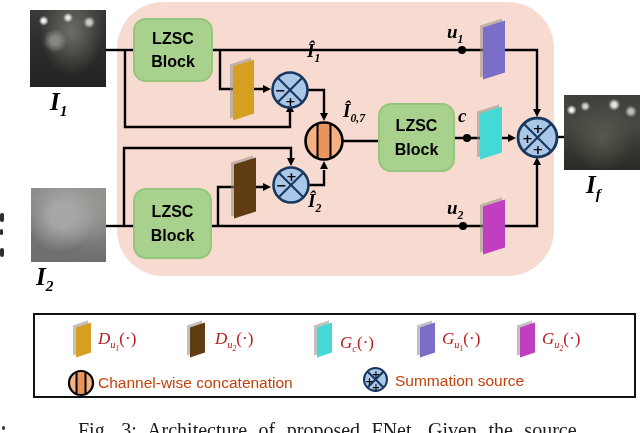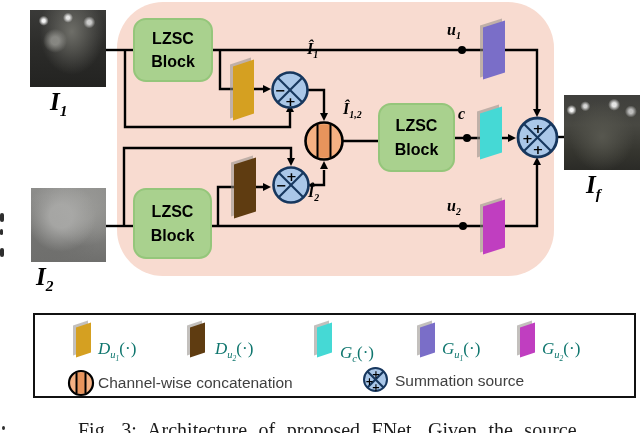--- a/index.html
+++ b/index.html
@@ -57,34 +57,34 @@
   
   svg.op{z-index:4;overflow:visible;}
   svg.op line{stroke:#17375e;stroke-width:2.2;}
   svg.op text.sign{font-family:"DejaVu Sans",sans-serif;font-weight:bold;font-size:13px;
     text-anchor:middle;fill:#000;}
   svg.op text.sign-sm{font-size:10px;}
   svg.op line.k{stroke:#000;stroke-width:2;}
 
   
   .mlabel{z-index:5;font-family:"Liberation Serif",serif;font-style:italic;font-weight:bold;
-    font-size:16px;color:#000;white-space:nowrap;}
+    font-size:19px;color:#000;white-space:nowrap;}
   .mlabel sub{font-size:62%;font-style:italic;}
   .big{font-size:25px;}
 
   
   .legendbox{left:33px;top:313px;width:603px;height:85px;background:#fff;border:2px solid #111;
     box-sizing:border-box;z-index:1;}
   .lpara{z-index:3;width:15px;height:30px;}
-  .fnlabel{z-index:5;font-family:"Liberation Serif",serif;font-style:italic;font-size:17px;color:#0f766e;
-    white-space:nowrap;margin-top:10px;}
+  .fnlabel{z-index:5;font-family:"Liberation Serif",serif;font-style:italic;font-size:17px;color:#b91c1c;
+    white-space:nowrap;}
   .fnlabel sub{font-size:62%;}
   .fnlabel sub sub{font-size:72%;}
   .fnlabel .args{font-style:normal;}
-  .ltext{z-index:5;font-family:"Liberation Sans",sans-serif;font-size:15.5px;color:#404040;white-space:nowrap;}
+  .ltext{z-index:5;font-family:"Liberation Sans",sans-serif;font-size:15.5px;color:#c2410c;white-space:nowrap;}
 
   
   .caption{left:78px;top:419px;font-family:"Liberation Serif",serif;font-size:20px;color:#1c1c1c;
     word-spacing:6.5px;white-space:nowrap;z-index:5;}
 
   .artifact{background:#2e2e2e;z-index:5;}
 </style>
 </head>
 <body>
 
@@ -180,22 +180,22 @@
     <text class="sign" x="0.5" y="-4.5">+</text>
     <text class="sign" x="-10" y="5">+</text>
     <text class="sign" x="0.5" y="16.5">+</text>
   </svg>
 
   <div class="abs mlabel big" style="left:50px;top:88px"><span>I</span><sub>1</sub></div>
   <div class="abs mlabel big" style="left:36px;top:263px"><span>I</span><sub>2</sub></div>
   <div class="abs mlabel big" style="left:586px;top:171px"><span>I</span><sub>f</sub></div>
 
   <div class="abs mlabel" style="left:307px;top:40px"><span>Î</span><sub>1</sub></div>
-  <div class="abs mlabel" style="left:308px;top:183px"><span>Î</span><sub>2</sub></div>
-  <div class="abs mlabel" style="left:343px;top:100px"><span>Î</span><sub>1,2</sub></div>
+  <div class="abs mlabel" style="left:308px;top:190px"><span>Î</span><sub>2</sub></div>
+  <div class="abs mlabel" style="left:343px;top:100px"><span>Î</span><sub>0,7</sub></div>
 
   <div class="abs mlabel" style="left:447px;top:21px"><span>u</span><sub>1</sub></div>
   <div class="abs mlabel" style="left:447px;top:197px"><span>u</span><sub>2</sub></div>
   <div class="abs mlabel" style="left:458px;top:105px"><span>c</span><sub></sub></div>
 
   <div class="abs legendbox"></div>
 
   <div class="abs para lpara p-yellow" style="left:76px;top:325px"></div>
   <div class="abs para lpara p-brown" style="left:190px;top:325px"></div>
   <div class="abs para lpara p-cyan" style="left:317px;top:325px"></div>

